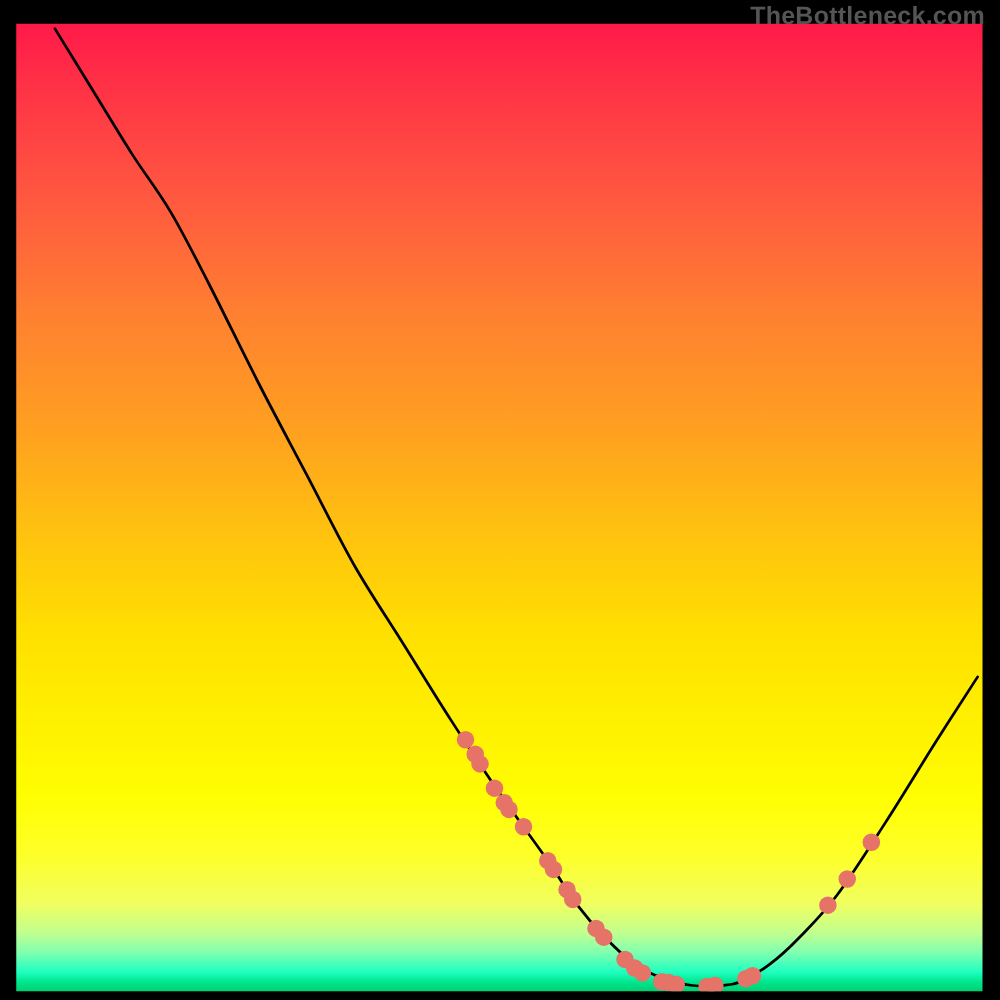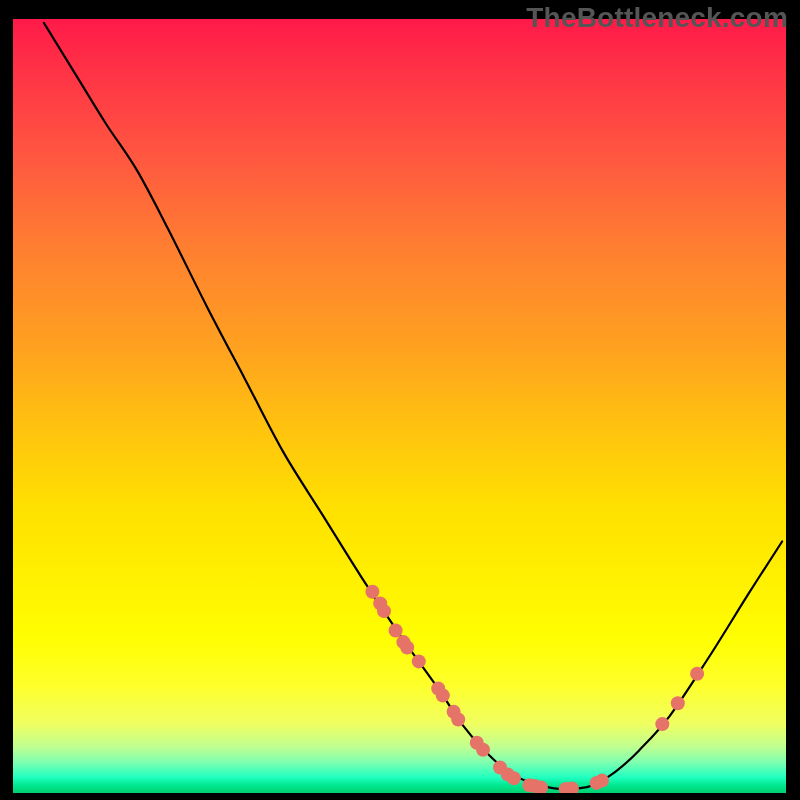--- a/index.html
+++ b/index.html
@@ -34,21 +34,21 @@
       #20ffc0 98%,
       #00e890 99%,
       #00d070 100%
     );
   }
   .watermark {
     position: absolute;
     top: 2px;
     right: 12px;
     color: #555;
-    font-size: 28px;
+    font-size: 20px;
     font-weight: 600;
     letter-spacing: 0.2px;
     z-index: 5;
   }
   svg.plot {
     position: absolute;
     left: 0;
     top: 0;
     width: 773px;
     height: 774px;

